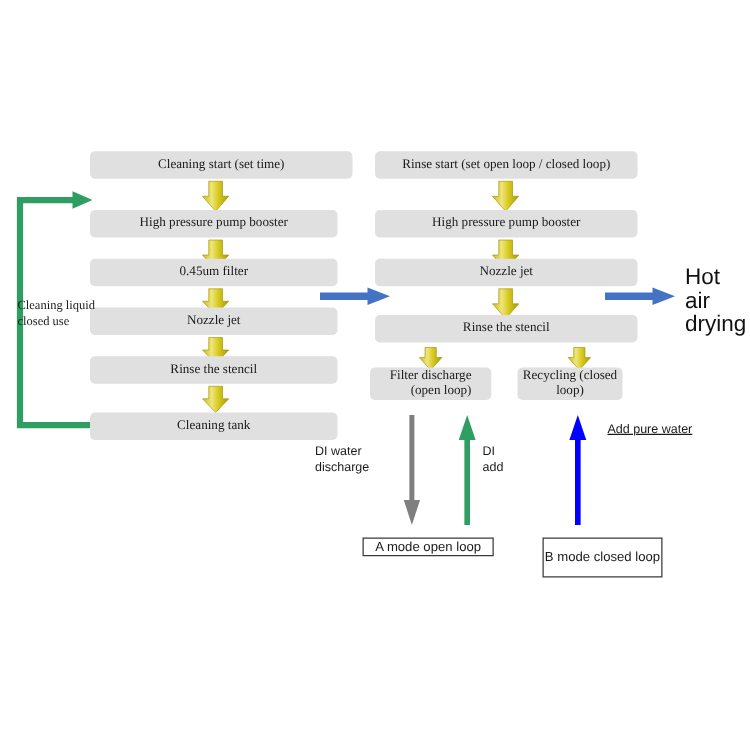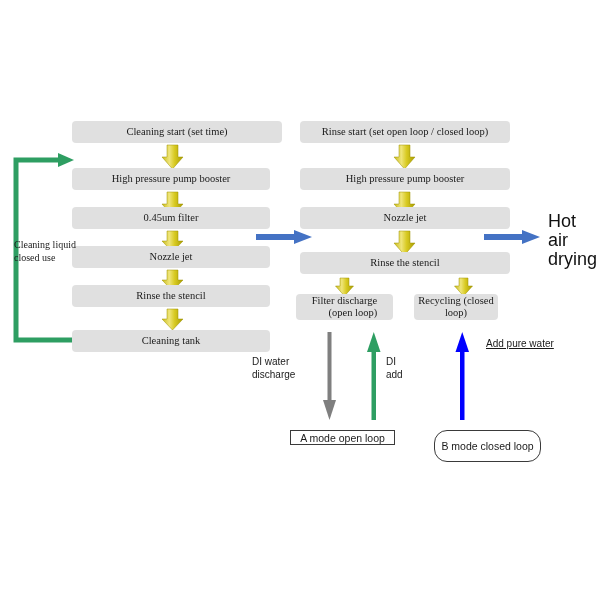--- a/index.html
+++ b/index.html
@@ -173,21 +173,21 @@
   <div class="pbox" style="left:300px; top:252px; width:210px; height:22px;">Rinse the stencil</div>
 
   <div class="pbox" style="left:296px; top:294px; width:97px; height:26px; white-space:pre-line;text-align:right;">Filter discharge
 (open loop)</div>
 
   <div class="pbox" style="left:414px; top:294px; width:84px; height:26px; white-space:pre-line;text-align:center;">Recycling (closed
 loop)</div>
 
   <div class="modebox" style="left:290px; top:430px; width:105px; height:15px;">A mode open loop</div>
 
-  <div class="modebox" style="left:434px; top:430px; width:107px; height:32px;border-radius:13px;">B mode closed  loop</div>
+  <div class="modebox" style="left:434px; top:430px; width:96px; height:32px;">B mode closed  loop</div>
 
   <div class="lbl lbl-serif" style="left:14px; top:198px; width:90px;margin-top:40px;">Cleaning  liquid
 closed  use</div>
 
   <div class="hotair" style="left:548px; top:212px; width:52px;">Hot air
 drying</div>
 
   <div class="lbl" style="left:252px; top:355px; width:58px;">DI water
 discharge</div>
 

